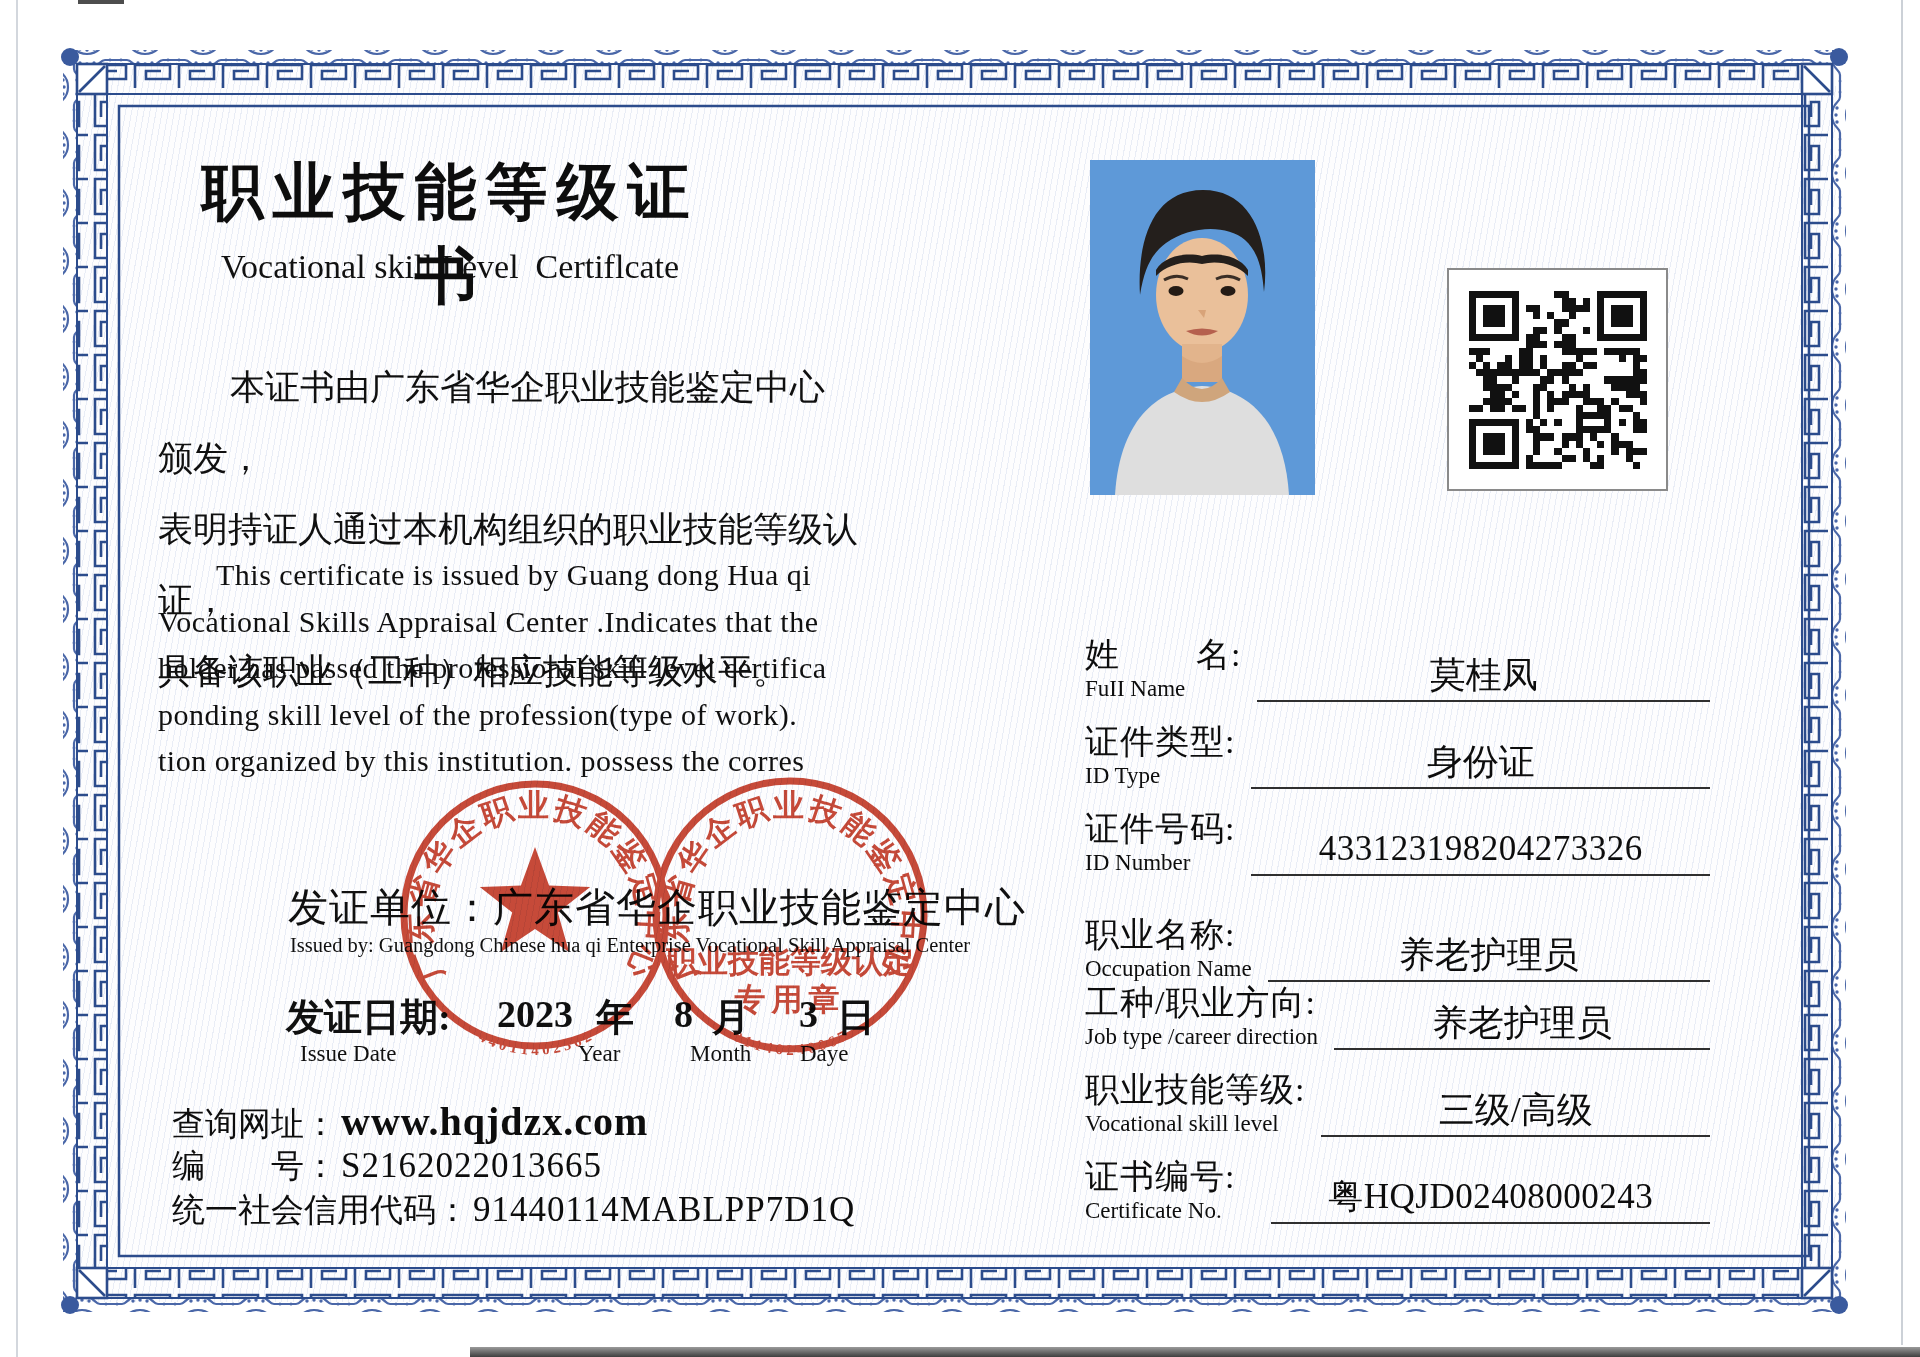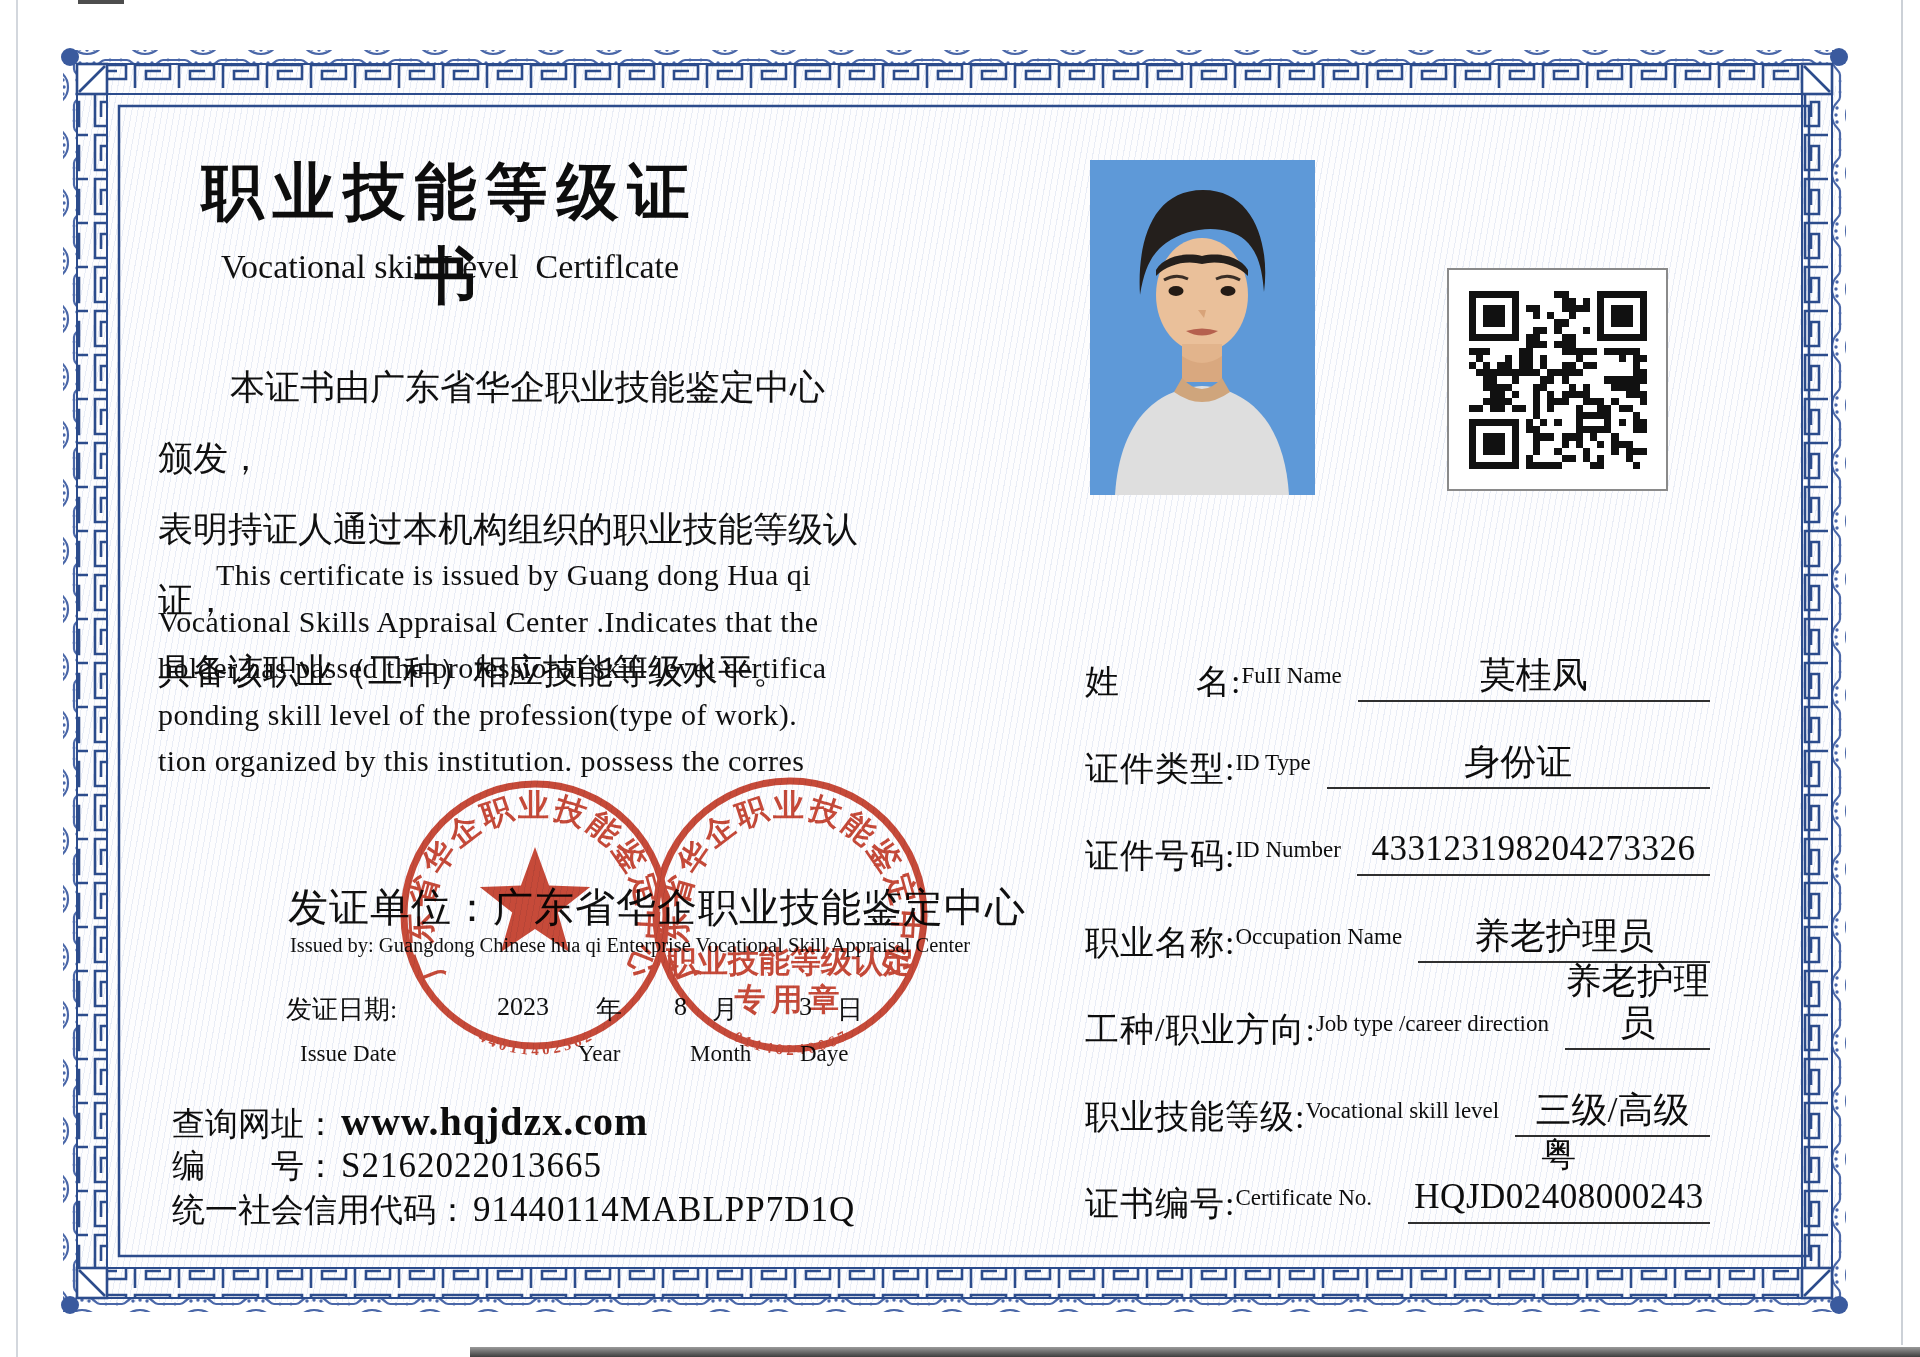--- a/index.html
+++ b/index.html
@@ -18,33 +18,33 @@
   .p-cn{left:158px;top:352px;width:700px;font-size:35px;line-height:71px;color:#101010;}
   .p-cn .ln{display:block;}
   .p-cn .indent{text-indent:72px;}
   .p-en{left:158px;top:552px;width:700px;font-size:30px;line-height:46.5px;color:#101010;}
   .p-en .ln{display:block;letter-spacing:.5px;}
   .p-en .indent{text-indent:58px;}
 
   .issuer-cn{left:288px;top:880px;font-size:40px;letter-spacing:1px;color:#101010;}
   .issuer-en{left:290px;top:934px;font-size:20.5px;color:#101010;}
 
-  .date-row .u{position:absolute;font-size:26px;color:#101010;}
+  .date-row .u{position:absolute;font-size:38px;color:#101010;font-weight:bold;}
   .date-row .e{position:absolute;font-size:23px;color:#101010;}
 
   .qlabel{font-size:33px;color:#0d0d0d;}
   .qvalue{font-size:36px;font-weight:700;letter-spacing:1px;color:#0d0d0d;}
   .pre{white-space:pre;}
 
   .photo-card{left:1090px;top:160px;width:225px;height:335px;z-index:2;}
   .qr-card{left:1447px;top:268px;width:217px;height:219px;background:#fff;border:2px solid #8a8a8a;
            display:flex;align-items:center;justify-content:center;z-index:2;}
 
   .frow{position:absolute;left:1085px;width:625px;height:80px;display:flex;align-items:flex-end;}
-  .flabel{flex:none;display:flex;justify-content:flex-end;padding-right:16px;}
+  .flabel{flex:none;display:flex;flex-direction:column;justify-content:flex-end;padding-right:16px;}
   .flabel .cn{font-size:34px;letter-spacing:1px;color:#0d0d0d;line-height:40px;}
   .flabel .en{font-size:23px;color:#0d0d0d;line-height:27px;}
   .fvalue{flex:1;border-bottom:2.5px solid #2f2f2f;text-align:center;font-size:36px;color:#0d0d0d;
           padding-bottom:4px;line-height:42px;}
   .fvalue.num{font-size:35px;letter-spacing:.5px;}
 
   .artifact-left{left:16px;top:0;width:2px;height:1357px;background:#d3d7dd;z-index:6;}
   .artifact-right{left:1901px;top:0;width:2px;height:1345px;background:#ccd1d7;z-index:6;}
   .artifact-top{left:78px;top:0;width:46px;height:4px;background:#4d4d4d;z-index:6;}
   .artifact-bottom{left:470px;top:1347px;width:1450px;height:10px;
@@ -416,21 +416,21 @@
         </div>
       <div class="fvalue">身份证</div>
     </div>
     <div class="frow" style="top:796px;">
       <div class="flabel">
           <span class="cn">证件号码:</span>
           <span class="en">ID Number</span>
         </div>
       <div class="fvalue num">433123198204273326</div>
     </div>
-    <div class="frow" style="top:883px;">
+    <div class="frow" style="top:902px;">
       <div class="flabel">
           <span class="cn">职业名称:</span>
           <span class="en">Occupation Name</span>
         </div>
       <div class="fvalue">养老护理员</div>
     </div>
     <div class="frow" style="top:970px;">
       <div class="flabel">
           <span class="cn">工种/职业方向:</span>
           <span class="en">Job type /career direction</span>

